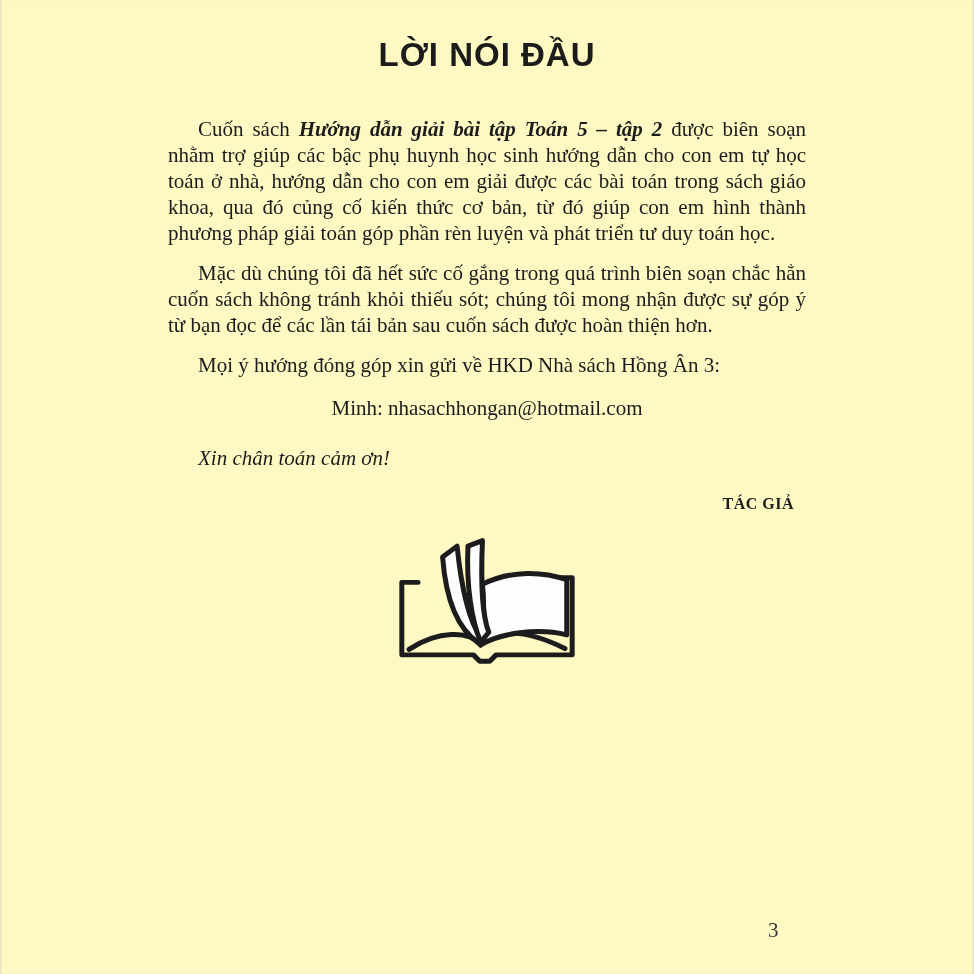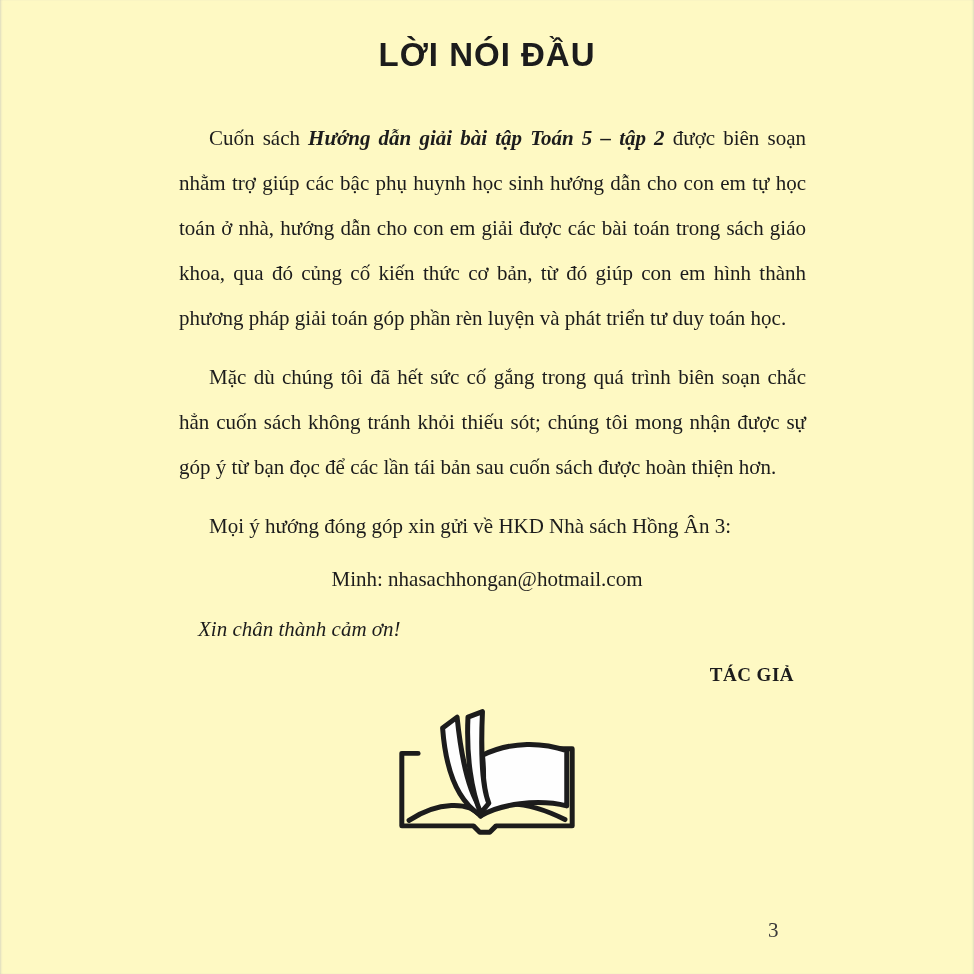--- a/index.html
+++ b/index.html
@@ -23,23 +23,23 @@
   .doc-title {
     margin: 36px 0 0 0;
     text-align: center;
     font-family: "Liberation Sans", sans-serif;
     font-weight: bold;
     font-size: 33px;
     letter-spacing: 1px;
   }
   .body-text { margin-top: 42px; }
   .para {
-    margin: 0 0 14px 11px;
+    margin: 0 0 14px 0;
     font-size: 21px;
-    line-height: 45px;
+    line-height: 26px;
     text-align: justify;
     text-indent: 30px;
   }
   .book-title-inline { font-weight: bold; font-style: italic; }
   .publisher-inline { font-weight: normal; }
   .address-line {
     margin: 18px 0 0 0;
     font-size: 21px;
     line-height: 32px;
     text-align: center;
@@ -54,21 +54,21 @@
   .thanks-line {
     margin: 18px 0 0 0;
     font-size: 21px;
     line-height: 32px;
     font-style: italic;
     text-indent: 30px;
     text-align: left;
   }
   .author-line {
     margin: 14px 12px 0 0;
-    font-size: 19px;
+    font-size: 16px;
     line-height: 32px;
     font-weight: bold;
     text-align: right;
     letter-spacing: 0.5px;
   }
   .book-icon-wrap {
     margin: 8px auto 0 auto;
     width: 200px;
     height: 145px;
   }
@@ -93,21 +93,21 @@
       <p class="para"><span>Cuốn sách </span><span class="book-title-inline">Hướng dẫn giải bài tập Toán 5 – tập 2</span><span> được biên soạn nhằm trợ giúp các bậc phụ huynh học sinh hướng dẫn cho con em tự học toán ở nhà, hướng dẫn cho con em giải được các bài toán trong sách giáo khoa, qua đó củng cố kiến thức cơ bản, từ đó giúp con em hình thành phương pháp giải toán góp phần rèn luyện và phát triển tư duy toán học.</span></p>
 
 
       <p class="para">Mặc dù chúng tôi đã hết sức cố gắng trong quá trình biên soạn chắc hẳn cuốn sách không tránh khỏi thiếu sót; chúng tôi mong nhận được sự góp ý từ bạn đọc để các lần tái bản sau cuốn sách được hoàn thiện hơn.</p>
 
       <p class="para"><span>Mọi ý hướng đóng góp xin gửi về </span><span class="publisher-inline">HKD Nhà sách Hồng Ân 3</span><span>:</span></p>
 
 
       <p class="email-line">Minh: nhasachhongan@hotmail.com</p>
 
-      <p class="thanks-line">Xin chân thành cảm ơn!</p>
+      <p class="thanks-line">Xin chân toán cảm ơn!</p>
 
       <p class="author-line">TÁC GIẢ</p>
 
       <div class="book-icon-wrap">
         <svg viewBox="0 0 220 160" width="200" height="145" aria-hidden="true">
           <g fill="none" stroke="#1c1c1c" stroke-width="5.5" stroke-linejoin="round" stroke-linecap="round">
 
             <path d="M34,60 L16,60 L16,140 L95,140 L102,147 L113,147 L120,140 L204,140 L204,55 L186,55"></path>
 
             <path d="M24,134 C56,113 90,113 103,129"></path>

